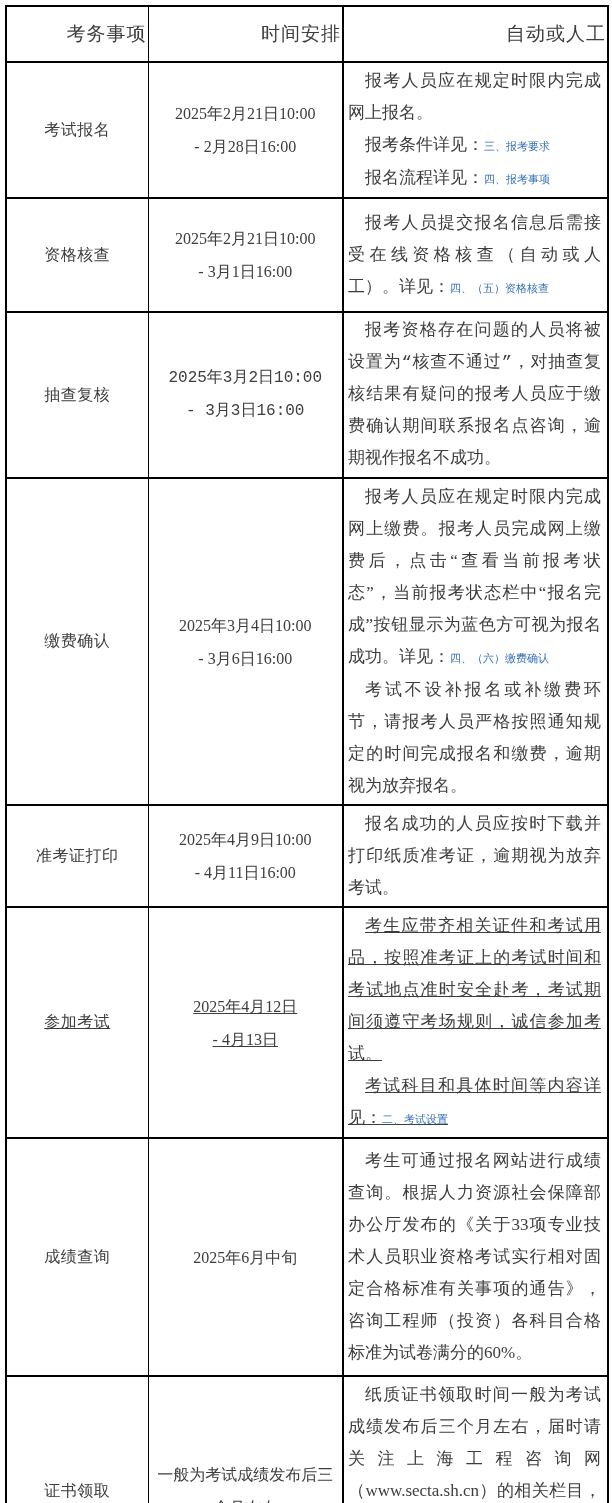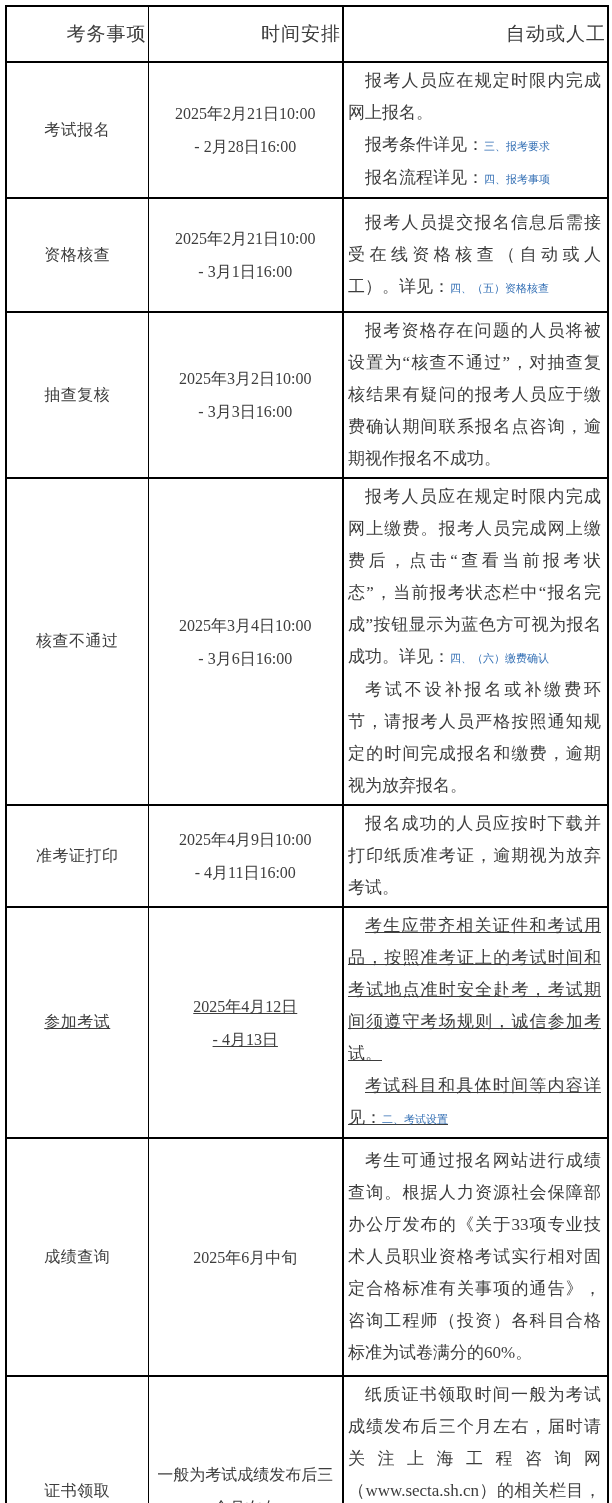--- a/index.html
+++ b/index.html
@@ -34,21 +34,21 @@
   th{
     height:52px;
     font-size:19px;
     font-weight:normal;
     letter-spacing:1px;
     text-align:right;
     vertical-align:middle;
   }
   tbody tr:nth-child(1) td{height:129px;border-radius:24px;}
   tbody tr:nth-child(2) td{height:108px;}
-  tbody tr:nth-child(3) td{height:155px;}
+  tbody tr:nth-child(3) td{height:155px;font-family:Liberation Mono, monospace;}
   tbody tr:nth-child(4) td{height:320px;border-radius:31px;}
   tbody tr:nth-child(5) td{height:93px;margin-left:28px;}
   tbody tr:nth-child(6) td{height:185px;text-decoration:underline;}
   tbody tr:nth-child(7) td{height:232px;}
   tbody tr:nth-child(8) td{height:200px;}
   td.item{
     font-size:16px;
     text-align:center;
     vertical-align:middle;
     letter-spacing:0.5px;
@@ -123,21 +123,21 @@
           <td class="item">抽查复核</td>
           <td class="time">
             <div class="time-line">2025年3月2日10:00</div>
             <div class="time-line">- 3月3日16:00</div>
           </td>
           <td class="content">
             <p class="para"><span>报考资格存在问题的人员将被设置为“核查不通过”，对抽查复核结果有疑问的报考人员应于缴费确认期间联系报名点咨询，逾期视作报名不成功。</span></p>
           </td>
         </tr>
         <tr>
-          <td class="item">核查不通过</td>
+          <td class="item">缴费确认</td>
           <td class="time">
             <div class="time-line">2025年3月4日10:00</div>
             <div class="time-line">- 3月6日16:00</div>
           </td>
           <td class="content">
             <p class="para"><span>报考人员应在规定时限内完成网上缴费。报考人员完成网上缴费后，点击“查看当前报考状态”，当前报考状态栏中“报名完成”按钮显示为蓝色方可视为报名成功。详见：</span><a class="link" href="#">四、（六）缴费确认</a></p>
             <p class="para"><b class="strong">考试不设补报名或补缴费环节，请报考人员严格按照通知规定的时间完成报名和缴费，逾期视为放弃报名。</b></p>
           </td>
         </tr>
         <tr>

